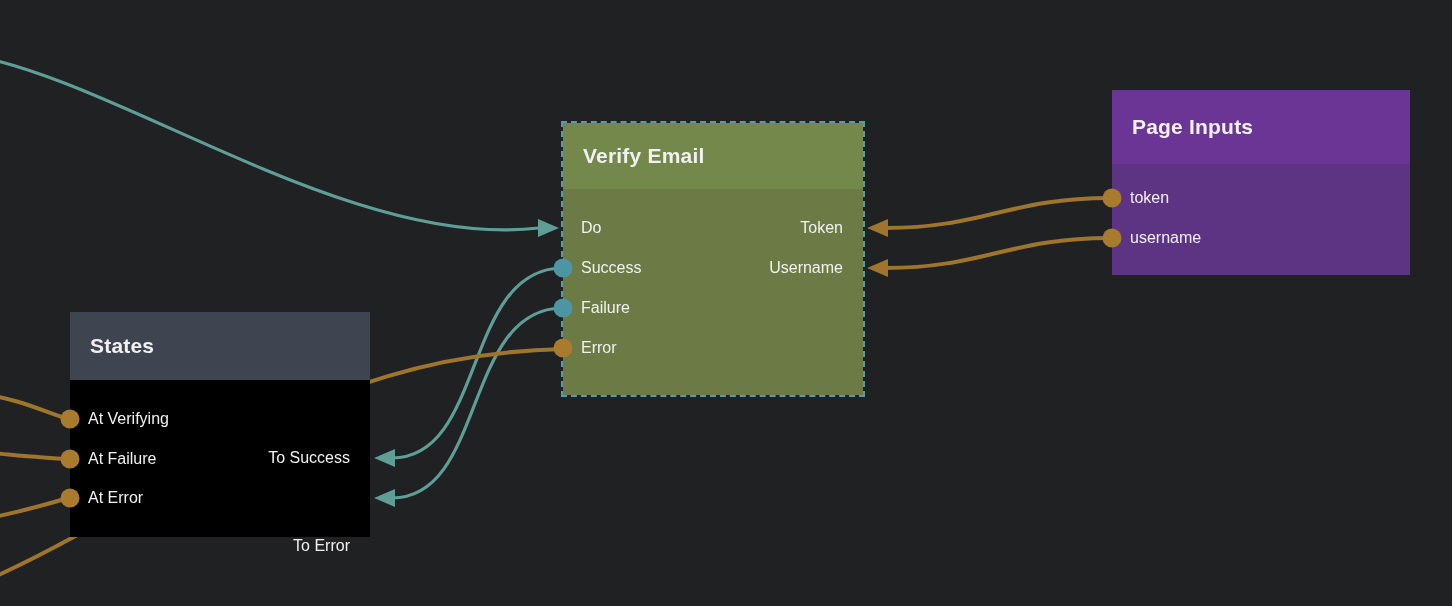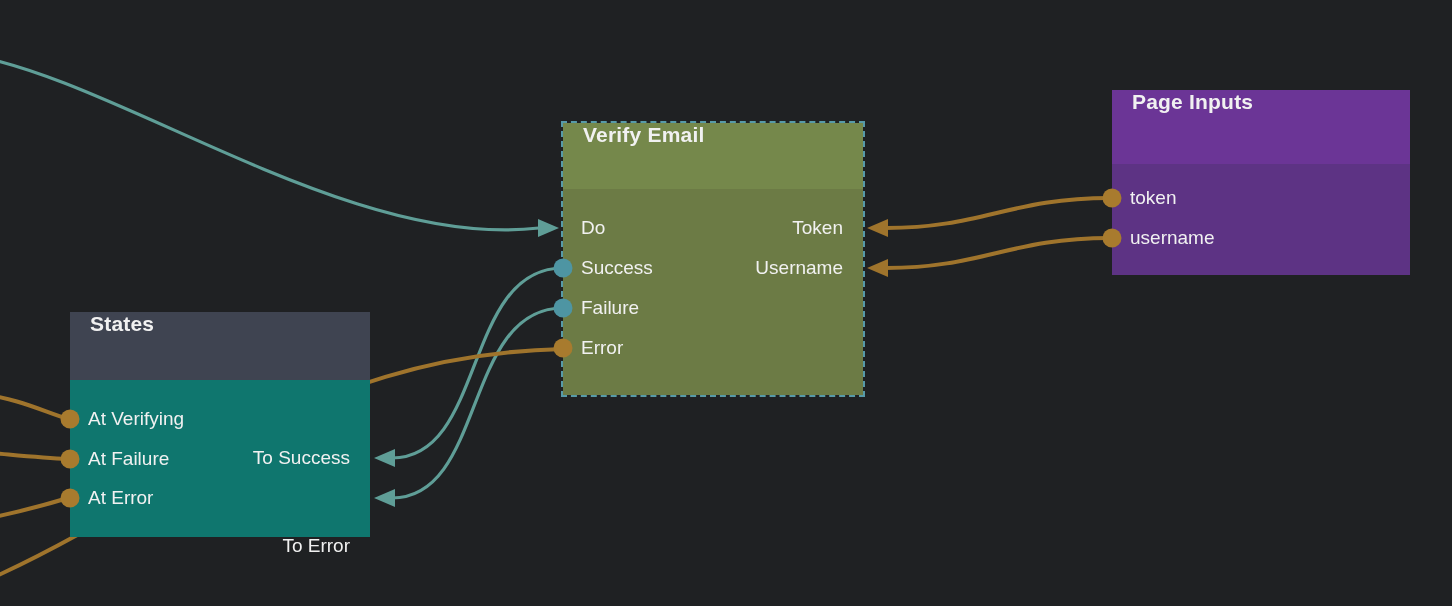--- a/index.html
+++ b/index.html
@@ -6,28 +6,28 @@
   #canvas{
     position:relative;
     width:1452px;height:606px;
     overflow:hidden;
     font-family:"Liberation Sans","DejaVu Sans",sans-serif;
   }
   .layer{position:absolute;left:0;top:0;pointer-events:none;}
   .layer path{pointer-events:visibleStroke;}
   .node{position:absolute;color:#f1f1f1;}
   .node-header{
-    display:flex;
+    display:flex;align-items:center;
     padding-left:20px;box-sizing:border-box;
     font-size:21px;font-weight:600;letter-spacing:.2px;
   }
   .node.selected{outline:2px dashed var(--sel,#579aa8);}
   .port-label{
     position:absolute;transform:translateY(-50%);
-    font-size:19px;font-weight:400;white-space:nowrap;
+    font-size:16px;font-weight:400;white-space:nowrap;
   }
   .port-label.left{left:18px;}
   .port-label.right{right:20px;}
 </style>
 </head>
 <body>
 
 <div id="canvas" style="background: rgb(31, 33, 35); width: 1452px; height: 606px;">
   <svg id="wires-layer" class="layer" width="1452" height="606" viewBox="0 0 1452 606">
       <path d="M -30 55 C 120 80 350 250 539 228" fill="none" stroke="#5f9e97" stroke-width="3.2"></path>
@@ -45,21 +45,21 @@
         <div class="node-header" style="height: 66px; background: rgb(117, 136, 75);">
           <span>Verify Email</span>
         </div>
         <span class="port-label left" style="top: 105px;">Do</span>
         <span class="port-label left" style="top: 145px;">Success</span>
         <span class="port-label left" style="top: 185px; text-align: right;">Failure</span>
         <span class="port-label left" style="top: 225px;">Error</span>
         <span class="port-label right" style="top: 105px;">Token</span>
         <span class="port-label right" style="top: 145px;">Username</span>
       </div>
-      <div class="node" style="left: 70px; top: 312px; width: 300px; height: 225px; background: #0f766e; --sel: #579aa8;">
+      <div class="node" style="left: 70px; top: 312px; width: 300px; height: 225px; background: #000000; --sel: #579aa8;">
         <div class="node-header" style="height: 68px; background: rgb(63, 68, 81);">
           <span>States</span>
         </div>
         <span class="port-label left" style="top: 107px;">At Verifying</span>
         <span class="port-label left" style="top: 147px;">At Failure</span>
         <span class="port-label left" style="top: 186px;">At Error</span>
         <span class="port-label right" style="top: 146px;">To Success</span>
         <span class="port-label right" style="top: 186px; margin-top: 48px;">To Error</span>
       </div>
       <div class="node" style="left: 1112px; top: 90px; width: 298px; height: 185px; background: rgb(93, 51, 132); --sel: #579aa8;">

